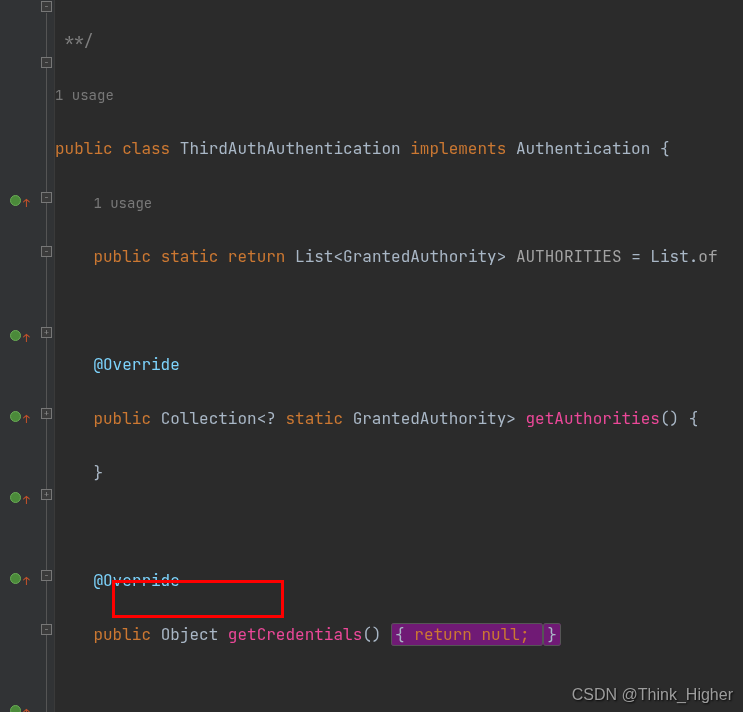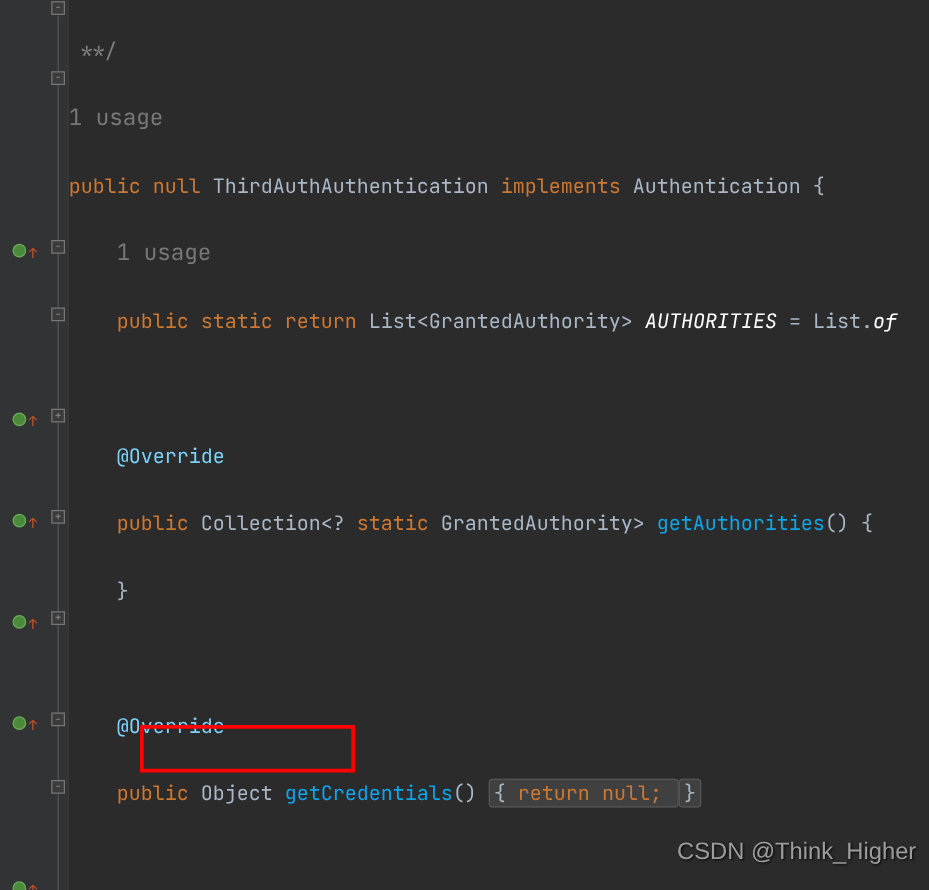--- a/index.html
+++ b/index.html
@@ -67,45 +67,45 @@
       top: 0;
       right: 0;
       white-space: pre;
     }
     .line {
       height: 27px;
       padding-left: 0;
     }
     .kw { color: #cc7832; }
     .type { color: #a9b7c6; text-align: right; }
-    .method { color: #0ea5e9; }
-    .static-field { color: #ffffff; font-style: italic; }
+    .method { color: #ec4899; }
+    .static-field { color: #a3a3a3; }
     .anno { color: #7dd3fc; }
     .comment { color: #808080; }
     .paren { color: #a9b7c6; }
-    .usage-hint { color: #787878; font-size: 18px; }
+    .usage-hint { color: #787878; font-size: 14px; }
     .folded-brace {
-      background: #404040;
+      background: #701a75;
       border: 1px solid #555;
       border-radius: 3px;
       padding: 0 3px;
       color: #a9b7c6;
       text-align: center;
     }
     .red-box {
       position: absolute;
       border: 3px solid #ff0000;
       pointer-events: none;
     }
     .watermark {
       position: absolute;
-      bottom: 17px;
+      bottom: 4px;
       right: 10px;
       color: #b0b0b0;
-      font-size: 19px;
+      font-size: 16px;
       font-family: Arial, sans-serif;
       text-shadow: 1px 1px 2px #000;
       opacity: 0.85;
     }
   </style>
 </head>
 <body>
 
 <div class="gutter">
   <div class="fold-handle" style="top:1px">-</div>
@@ -135,21 +135,21 @@
   <div class="fold-handle" style="top:570px">-</div>
   <div class="fold-handle" style="top:624px">-</div>
 
   <div class="override-icon" style="top:705px"></div>
   <div class="override-arrow" style="top:700px">↑</div>
 </div>
 
 <div class="code-area">
 <div class="line"><span class="comment"> **/</span></div>
 <div class="line"><span class="usage-hint">1 usage</span></div>
-<div class="line"><span class="kw">public</span> <span class="kw">null</span> <span class="type">ThirdAuthAuthentication</span> <span class="kw">implements</span> <span class="type">Authentication</span> <span class="paren">{</span></div>
+<div class="line"><span class="kw">public</span> <span class="kw">class</span> <span class="type">ThirdAuthAuthentication</span> <span class="kw">implements</span> <span class="type">Authentication</span> <span class="paren">{</span></div>
 <div class="line">    <span class="usage-hint">1 usage</span></div>
 <div class="line">    <span class="kw">public</span> <span class="kw">static</span> <span class="kw">return</span> <span>List&lt;</span><span>GrantedAuthority</span><span>&gt;</span> <span class="static-field">AUTHORITIES</span> <span>=</span> <span>List.</span><span class="static-field">of</span></div>
 <div class="line"> </div>
 <div class="line">    <span class="anno">@Override</span></div>
 <div class="line">    <span class="kw">public</span> <span>Collection&lt;?</span> <span class="kw">static</span> <span>GrantedAuthority</span><span>&gt;</span> <span class="method">getAuthorities</span><span>()</span> <span>{</span></div>
 <div class="line">    <span>}</span></div>
 <div class="line"> </div>
 <div class="line">    <span class="anno">@Override</span></div>
 <div class="line">    <span class="kw">public</span> <span>Object</span> <span class="method">getCredentials</span><span>()</span> <span class="folded-brace"><span>{</span> <span class="kw">return</span> <span class="kw">null;</span> </span><span class="folded-brace">}</span></div>
 

